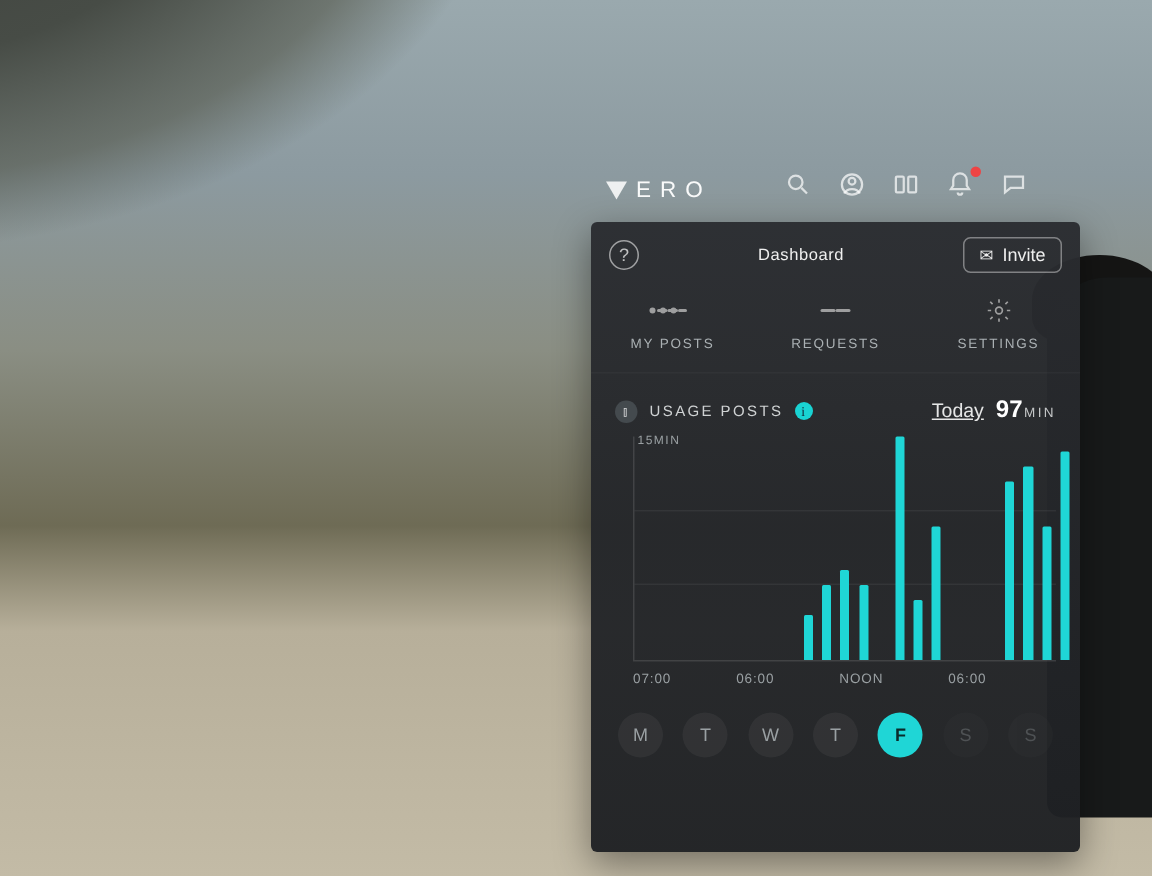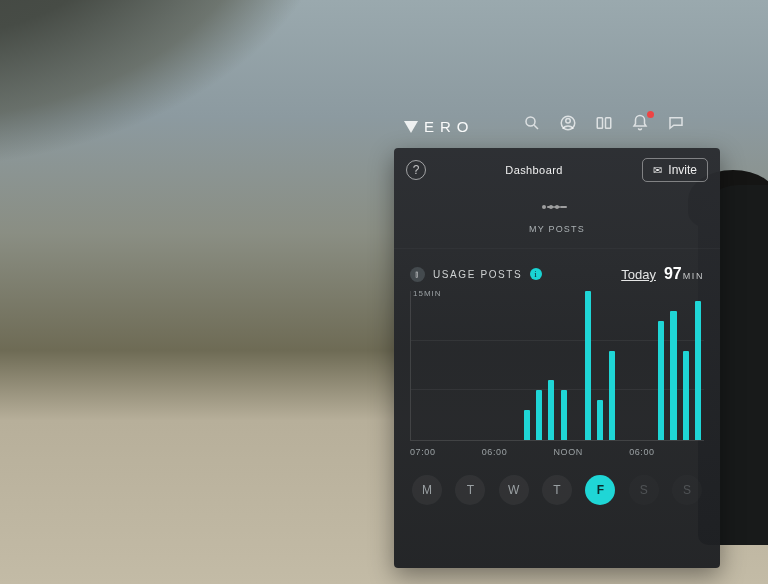--- a/index.html
+++ b/index.html
@@ -61,21 +61,21 @@
   .usage-row{display:flex;align-items:center;justify-content:space-between;padding:16px 16px 0 16px;}
   .usage-left{display:flex;align-items:center;gap:8px;font-size:10px;letter-spacing:1.6px;color:#cfd2d3;}
   .chart-badge{width:15px;height:15px;border-radius:50%;background:#444a4e;display:flex;align-items:center;justify-content:center;}
   .chart-badge span{font-size:9px;line-height:1;color:#d5d7d8;}
   .info-dot{width:12px;height:12px;border-radius:50%;background:#19d3d3;color:#123;display:flex;align-items:center;justify-content:center;font-size:9px;font-family:Georgia,serif;cursor:pointer;}
   .usage-right{display:flex;align-items:baseline;gap:8px;}
   .today-lbl{font-size:13px;color:#e5e6e6;text-decoration:underline;}
   .today-val{font-size:16px;font-weight:700;color:#fff;}
   .today-unit{font-size:9px;letter-spacing:1.6px;color:#c5c7c8;margin-left:1px;}
 
-  .chart-wrap{padding:8px 16px 4px 16px;}
+  .chart-wrap{padding:8px 16px 4px 28px;}
   .chart{position:relative;height:150px;border-left:1px solid rgba(255,255,255,0.12);border-bottom:1px solid rgba(255,255,255,0.12);}
   .ymax{position:absolute;left:2px;top:-2px;font-size:8px;letter-spacing:1px;color:#9aa0a3;}
   .gridline{position:absolute;left:0;right:0;border-top:1px solid rgba(255,255,255,0.06);}
   .bars{position:absolute;left:0;right:0;bottom:0;top:0;}
   .bar{position:absolute;bottom:0;width:5px;background:#1fd6d6;border-radius:1px 1px 0 0;}
   .xaxis{display:flex;justify-content:space-between;font-size:9px;color:#9aa0a3;margin-top:6px;letter-spacing:0.6px;padding:0 0px;}
 
   .days{display:flex;justify-content:space-between;padding:14px 18px 0 18px;}
   .day{width:30px;height:30px;border-radius:50%;display:flex;align-items:center;justify-content:center;
     font-size:12px;color:#9aa0a3;background:rgba(255,255,255,0.05);cursor:pointer;}
@@ -139,20 +139,36 @@
   </div>
 
   <div class="tabs">
     <div class="tab">
       <div class="tab-icon bars-glyph">
           <span></span>
           <span></span>
           <span></span>
         </div>
       <div>MY POSTS</div>
+    </div>
+    <div class="tab">
+      <div class="tab-icon sliders-glyph">
+          <span></span>
+          <span></span>
+        </div>
+      <div>REQUESTS</div>
+    </div>
+    <div class="tab">
+      <div class="tab-icon gear-glyph">
+        <svg viewBox="0 0 24 24">
+            <circle cx="12" cy="12" r="3"></circle>
+            <path d="M12 2v3M12 19v3M4.2 4.2l2.1 2.1M17.7 17.7l2.1 2.1M2 12h3M19 12h3M4.2 19.8l2.1-2.1M17.7 6.3l2.1-2.1"></path>
+          </svg>
+      </div>
+      <div>SETTINGS</div>
     </div>
   </div>
 
   <div class="usage-row">
     <div class="usage-left">
       <div class="chart-badge">
           <span>⫾</span>
         </div>
       <span>USAGE POSTS</span>
       <div class="info-dot">i</div>

